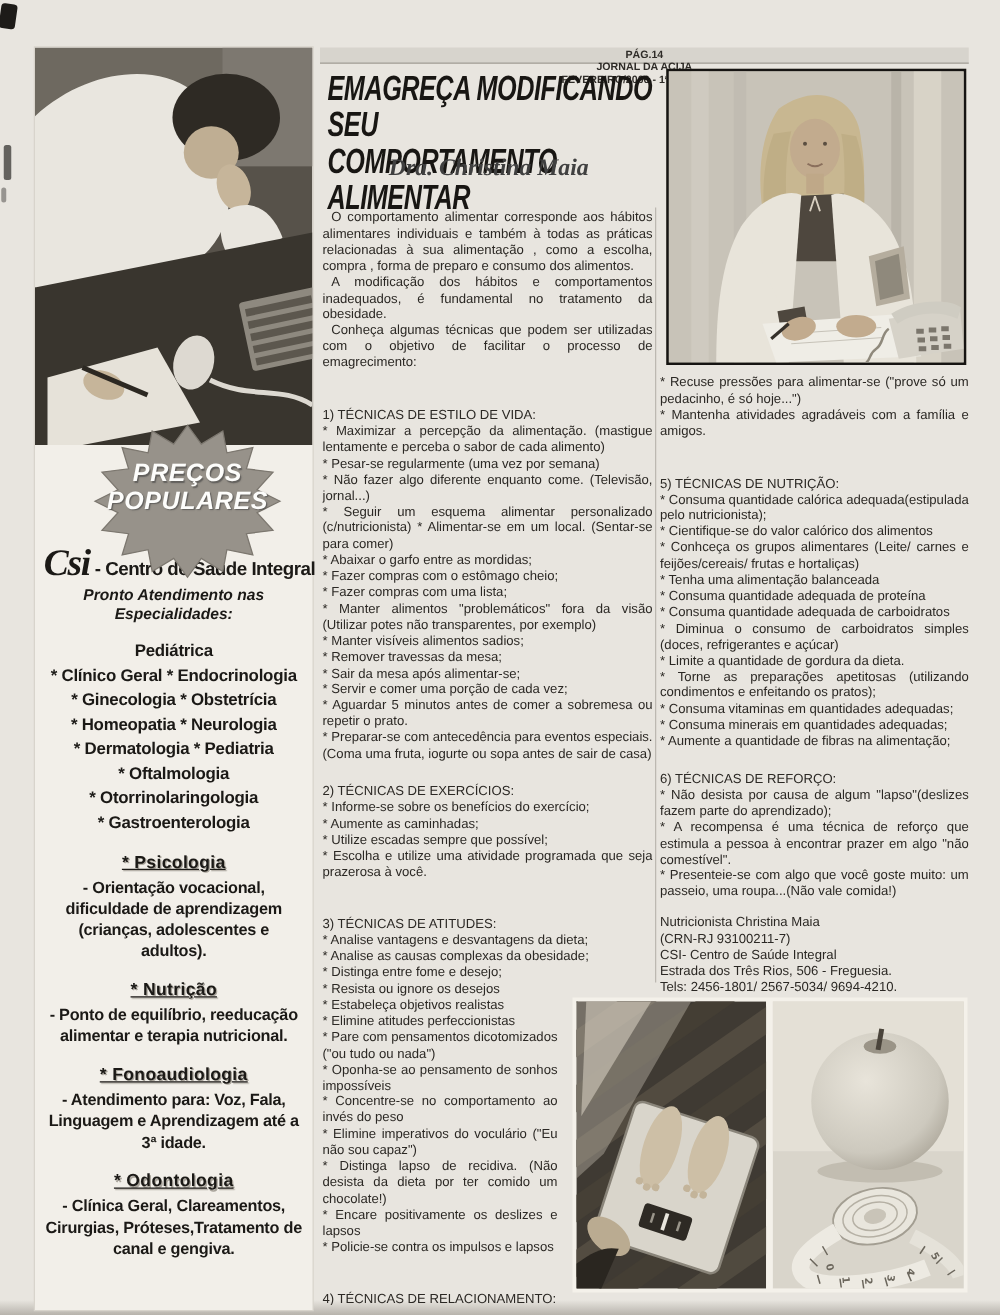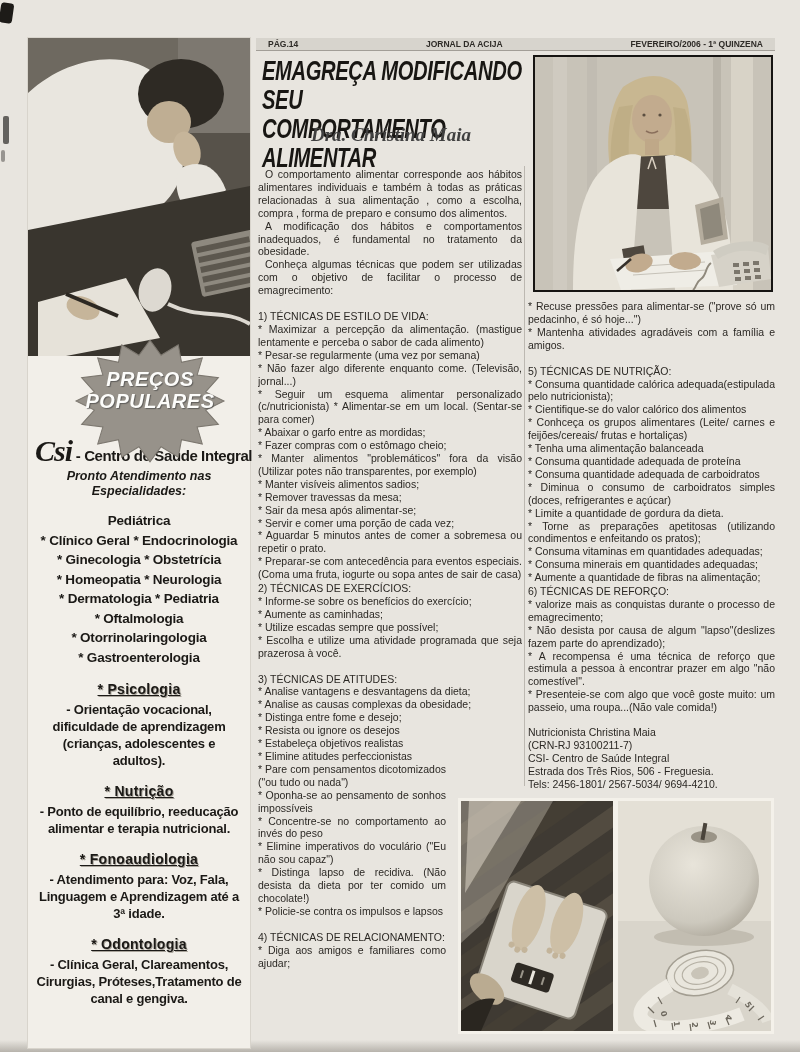--- a/index.html
+++ b/index.html
@@ -33,35 +33,35 @@
   .specs{margin-top:12px;font:700 13.5px/19.5px "Liberation Sans",sans-serif;letter-spacing:-.2px;}
   .ad-secs{margin-top:10px;}
   .ad-sec{margin-top:13px;}
   .ad-sec-title{font:700 14px/18px "Liberation Sans",sans-serif;text-decoration:underline;
       letter-spacing:.3px;text-shadow:1px 1px 0 #a9a49b;}
   .ad-sec-body{font:700 13px/17px "Liberation Sans",sans-serif;margin-top:3px;letter-spacing:-.2px;}
 
   
   .bar{position:absolute;left:256px;top:38px;width:519px;height:13px;background:#d7d4cd;
       border-bottom:1px solid #a29e97;display:flex;align-items:center;justify-content:space-between;
-      padding:0 12px;box-sizing:border-box;font:700 8.5px "Liberation Sans",sans-serif;color:#2e2b27;}
+      padding:0 12px;box-sizing:border-box;font:700 8.5px "Liberation Sans",sans-serif;color:#2e2b27;flex-direction:column;}
   .title{position:absolute;left:262px;top:56px;width:270px;margin:0;}
   .title-inner{display:block;font:italic 700 28px/29px "Liberation Sans",sans-serif;
       letter-spacing:-.5px;color:#181613;transform:scaleX(.72);transform-origin:0 0;width:380px;}
   .byline{position:absolute;left:262px;top:124px;width:258px;text-align:center;
       font:italic 700 19px "Liberation Serif",serif;color:#404040;}
   .doctor-photo{position:absolute;left:533px;top:55px;width:240px;height:237px;
       border:2px solid #161412;box-sizing:border-box;overflow:hidden;background:#c8c3b8;}
   .col{position:absolute;font:10.5px/12.9px "Liberation Sans",sans-serif;text-align:justify;color:#2b2824;}
   .col-left{left:258px;top:168px;width:264px;height:876px;overflow:hidden;}
   .col-right{left:528px;top:300px;width:247px;height:496px;overflow:hidden;}
   .narrow{width:188px;}
   .ln{margin:0;}
   .ln-p{text-indent:7px;}
-  .ln-h{margin-top:1px;}
+  .ln-h{margin-top:17px;}
   .ln-gap{height:12px;}
   .col-divider{position:absolute;left:524px;top:166px;width:1px;height:620px;background:#bcb8b1;}
 
   .photos-bottom{position:absolute;left:458px;top:798px;width:316px;height:236px;
       background:#f4f1ea;display:flex;gap:5px;padding:3px;box-sizing:border-box;}
   .photo-frame{overflow:hidden;}
 </style>
 </head>
 <body>
 
@@ -210,20 +210,21 @@
       <div class="ln ln-p">A modificação dos hábitos e comportamentos inadequados, é fundamental no tratamento da obesidade.</div>
       <div class="ln ln-p">Conheça algumas técnicas que podem ser utilizadas com o objetivo  de facilitar o processo de emagrecimento:</div>
       <div class="ln ln-gap"></div>
       <div class="ln ln-h">1) TÉCNICAS DE ESTILO DE VIDA:</div>
       <div class="ln ln-b">* Maximizar a percepção da alimentação. (mastigue lentamente e perceba o sabor de cada alimento)</div>
       <div class="ln ln-b">* Pesar-se regularmente (uma vez por semana)</div>
       <div class="ln ln-b">* Não fazer algo diferente enquanto come. (Televisão, jornal...)</div>
       <div class="ln ln-b">* Seguir um esquema alimentar personalizado (c/nutricionista)   * Alimentar-se em um local. (Sentar-se para comer)</div>
       <div class="ln ln-b">* Abaixar o garfo entre as mordidas;</div>
       <div class="ln ln-b">* Fazer compras com o estômago cheio;</div>
+      <div class="ln ln-b">* Fazer compras com uma lista;</div>
       <div class="ln ln-b">* Manter alimentos "problemáticos" fora da visão (Utilizar potes não transparentes, por exemplo)</div>
       <div class="ln ln-b">* Manter visíveis alimentos sadios;</div>
       <div class="ln ln-b">* Remover travessas da mesa;</div>
       <div class="ln ln-b">* Sair da mesa após alimentar-se;</div>
       <div class="ln ln-b">* Servir e comer uma porção de cada vez;</div>
       <div class="ln ln-b">* Aguardar 5 minutos antes de comer a sobremesa ou repetir o prato.</div>
       <div class="ln ln-b">* Preparar-se com antecedência para eventos especiais.(Coma uma fruta, iogurte ou sopa antes de sair de casa)</div>
       <div class="ln ln-h">2) TÉCNICAS DE EXERCÍCIOS:</div>
       <div class="ln ln-b">* Informe-se sobre os benefícios do exercício;</div>
       <div class="ln ln-b">* Aumente as caminhadas;</div>
@@ -237,20 +238,21 @@
       <div class="ln ln-b">* Resista ou ignore os desejos</div>
       <div class="ln ln-b">* Estabeleça objetivos realistas</div>
       <div class="ln ln-b">* Elimine atitudes perfeccionistas</div>
     </div>
   <div class="narrow">
       <div class="ln ln-b">* Pare com pensamentos dicotomizados ("ou tudo ou nada")</div>
       <div class="ln ln-b">* Oponha-se ao pensamento de sonhos impossíveis</div>
       <div class="ln ln-b">* Concentre-se no comportamento ao invés do peso</div>
       <div class="ln ln-b">* Elimine imperativos do voculário ("Eu não sou capaz")</div>
       <div class="ln ln-b">* Distinga lapso de recidiva. (Não desista da dieta por ter comido um chocolate!)</div>
+      <div class="ln ln-b">* Encare positivamente os deslizes e lapsos</div>
       <div class="ln ln-b">* Policie-se contra os impulsos e lapsos</div>
       <div class="ln ln-gap"></div>
       <div class="ln ln-h">4) TÉCNICAS DE RELACIONAMENTO:</div>
       <div class="ln ln-b">* Diga aos amigos e familiares como ajudar;</div>
     </div>
 </div>
 
 <div class="col-divider"></div>
 
 <div class="col col-right">
@@ -264,21 +266,20 @@
     <div class="ln ln-b">* Tenha uma alimentação balanceada</div>
     <div class="ln ln-b">* Consuma quantidade adequada de proteína</div>
     <div class="ln ln-b">* Consuma quantidade adequada de carboidratos</div>
     <div class="ln ln-b">* Diminua o consumo de carboidratos simples (doces, refrigerantes e açúcar)</div>
     <div class="ln ln-b">* Limite a quantidade de gordura da dieta.</div>
     <div class="ln ln-b">* Torne as preparações apetitosas (utilizando condimentos e enfeitando os pratos);</div>
     <div class="ln ln-b">* Consuma vitaminas em quantidades adequadas;</div>
     <div class="ln ln-b">* Consuma minerais em quantidades adequadas;</div>
     <div class="ln ln-b">* Aumente a quantidade de fibras na alimentação;</div>
     <div class="ln ln-h">6) TÉCNICAS DE REFORÇO:</div>
-    <div class="ln ln-b">* valorize mais as conquistas durante o processo de emagrecimento;</div>
     <div class="ln ln-b">* Não desista por causa de algum "lapso"(deslizes fazem parte do aprendizado);</div>
     <div class="ln ln-b">* A recompensa é uma técnica de reforço que estimula a pessoa à encontrar prazer em  algo "não comestível".</div>
     <div class="ln ln-b">* Presenteie-se com algo que você goste muito: um passeio, uma roupa...(Não vale comida!)</div>
     <div class="ln ln-gap"></div>
     <div class="ln ln-c">Nutricionista Christina Maia</div>
     <div class="ln ln-c">(CRN-RJ 93100211-7)</div>
     <div class="ln ln-c">CSI- Centro de Saúde Integral</div>
     <div class="ln ln-c">Estrada dos Três Rios, 506 - Freguesia.</div>
     <div class="ln ln-c">Tels: 2456-1801/ 2567-5034/ 9694-4210.</div>
   </div>

